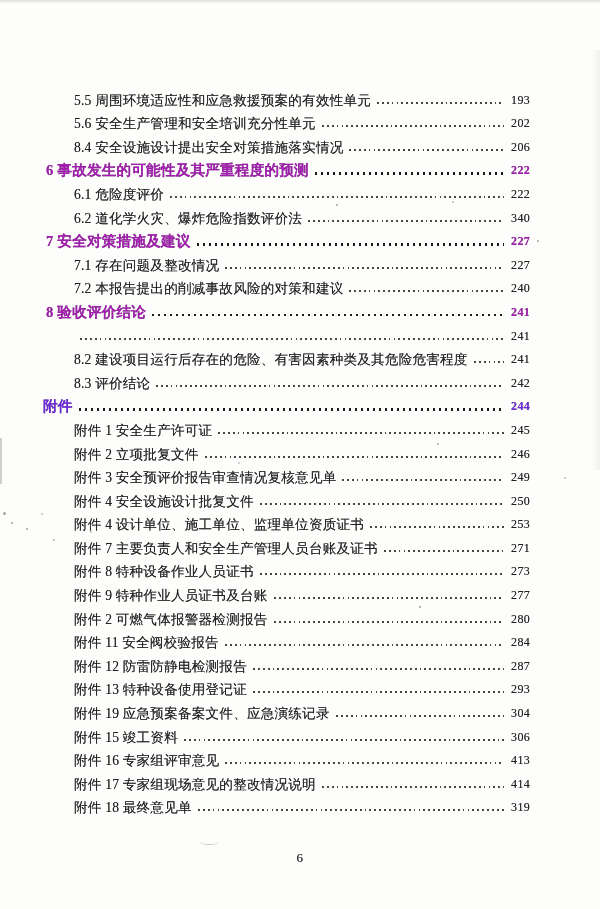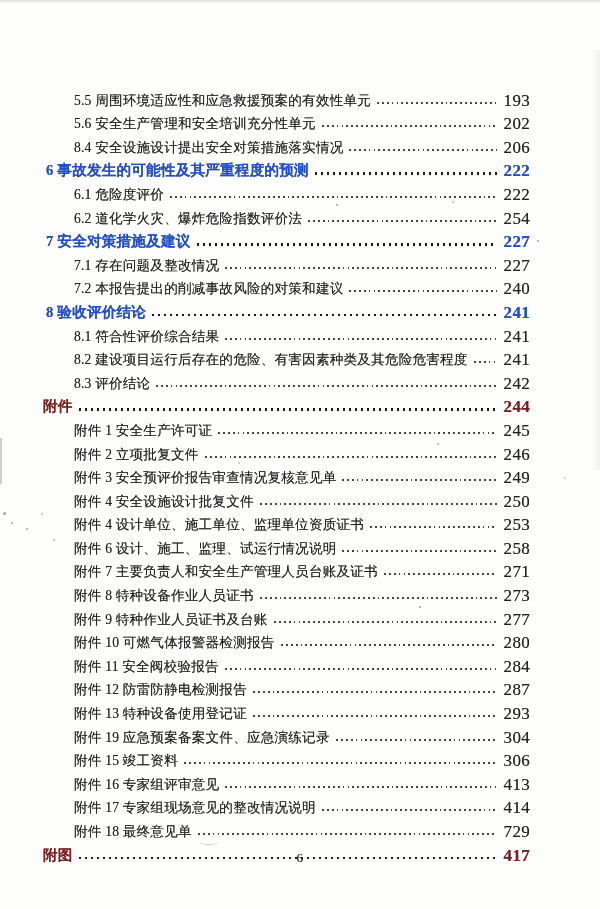--- a/index.html
+++ b/index.html
@@ -39,38 +39,38 @@
     align-items: flex-end;
     padding-bottom: 2px;
     font-size: 13.6px;
     letter-spacing: 0.2px;
     text-shadow: 0 0 .6px rgba(25,25,25,.55);
     white-space: nowrap;
   }
   .row .label { line-height: 17px; }
   .row .pagenum {
     line-height: 17px;
-    font-size: 17px;
+    font-size: 12px;
     letter-spacing: 0.3px;
     margin-left: 4px;
   }
   .row .leader {
     flex: 1 1 auto;
     min-width: 10px;
     height: 2px;
     align-self: flex-end;
     margin: 0 3px 5px 6px;
     background-image: repeating-linear-gradient(to right,
       #474747 0, #474747 1.8px, transparent 1.8px, transparent 4.9px);
   }
   
   .row.sub        { margin-left: 74px; }
   .row.attachment { margin-left: 74px; }
-  .row.chapter    { margin-left: 46px; font-weight: bold; font-size: 14.6px; color: #1d4ed8; }
-  .row.part       { margin-left: 43px; font-weight: bold; font-size: 14.6px; color: #7f1d1d; justify-content: center; }
+  .row.chapter    { margin-left: 46px; font-weight: bold; font-size: 14.6px; color: #a21caf; }
+  .row.part       { margin-left: 43px; font-weight: bold; font-size: 14.6px; color: #6d28d9; justify-content: center; }
   .row.chapter .leader, .row.part .leader {
     height: 2.4px;
     margin-bottom: 4.5px;
     background-image: repeating-linear-gradient(to right,
       #1c1c1c 0, #1c1c1c 2.2px, transparent 2.2px, transparent 6px);
   }
   .row.chapter .pagenum, .row.part .pagenum { font-weight: bold; }
   .footer {
     position: absolute; top: 848px; left: 0; right: 0;
     text-align: center;
@@ -137,21 +137,21 @@
     <span class="pagenum">222</span>
   </div>
       <div class="row sub">
     <span class="label">6.1 危险度评价</span>
     <span class="leader"></span>
     <span class="pagenum">222</span>
   </div>
       <div class="row sub">
     <span class="label">6.2 道化学火灾、爆炸危险指数评价法</span>
     <span class="leader"></span>
-    <span class="pagenum">254</span>
+    <span class="pagenum">340</span>
   </div>
       <div class="row chapter">
     <span class="label">7 安全对策措施及建议</span>
     <span class="leader"></span>
     <span class="pagenum">227</span>
   </div>
       <div class="row sub">
     <span class="label">7.1 存在问题及整改情况</span>
     <span class="leader"></span>
     <span class="pagenum">227</span>
@@ -160,21 +160,20 @@
     <span class="label">7.2 本报告提出的削减事故风险的对策和建议</span>
     <span class="leader"></span>
     <span class="pagenum">240</span>
   </div>
       <div class="row chapter">
     <span class="label">8 验收评价结论</span>
     <span class="leader"></span>
     <span class="pagenum">241</span>
   </div>
       <div class="row sub">
-    <span class="label">8.1 符合性评价综合结果</span>
     <span class="leader"></span>
     <span class="pagenum">241</span>
   </div>
       <div class="row sub">
     <span class="label">8.2 建设项目运行后存在的危险、有害因素种类及其危险危害程度</span>
     <span class="leader"></span>
     <span class="pagenum">241</span>
   </div>
       <div class="row sub">
     <span class="label">8.3 评价结论</span>
@@ -205,41 +204,36 @@
     <span class="label">附件 4 安全设施设计批复文件</span>
     <span class="leader"></span>
     <span class="pagenum">250</span>
   </div>
       <div class="row attachment">
     <span class="label">附件 4 设计单位、施工单位、监理单位资质证书</span>
     <span class="leader"></span>
     <span class="pagenum">253</span>
   </div>
       <div class="row attachment">
-    <span class="label">附件 6 设计、施工、监理、试运行情况说明</span>
-    <span class="leader"></span>
-    <span class="pagenum">258</span>
-  </div>
-      <div class="row attachment">
     <span class="label">附件 7 主要负责人和安全生产管理人员台账及证书</span>
     <span class="leader"></span>
     <span class="pagenum">271</span>
   </div>
       <div class="row attachment">
     <span class="label">附件 8 特种设备作业人员证书</span>
     <span class="leader"></span>
     <span class="pagenum">273</span>
   </div>
       <div class="row attachment">
     <span class="label">附件 9 特种作业人员证书及台账</span>
     <span class="leader"></span>
     <span class="pagenum">277</span>
   </div>
       <div class="row attachment">
-    <span class="label">附件 10 可燃气体报警器检测报告</span>
+    <span class="label">附件 2 可燃气体报警器检测报告</span>
     <span class="leader"></span>
     <span class="pagenum">280</span>
   </div>
       <div class="row attachment">
     <span class="label">附件 11 安全阀校验报告</span>
     <span class="leader"></span>
     <span class="pagenum">284</span>
   </div>
       <div class="row attachment">
     <span class="label">附件 12 防雷防静电检测报告</span>
@@ -267,26 +261,21 @@
     <span class="pagenum">413</span>
   </div>
       <div class="row attachment">
     <span class="label">附件 17 专家组现场意见的整改情况说明</span>
     <span class="leader"></span>
     <span class="pagenum">414</span>
   </div>
       <div class="row attachment">
     <span class="label">附件 18 最终意见单</span>
     <span class="leader"></span>
-    <span class="pagenum">729</span>
-  </div>
-      <div class="row part">
-    <span class="label">附图</span>
-    <span class="leader"></span>
-    <span class="pagenum">417</span>
+    <span class="pagenum">319</span>
   </div>
     </main>
 
   <div class="footer">
     <span class="pgno">6</span>
   </div>
 
   <div class="speck s1"></div>
   <div class="speck s2"></div>
   <div class="speck s3"></div>

